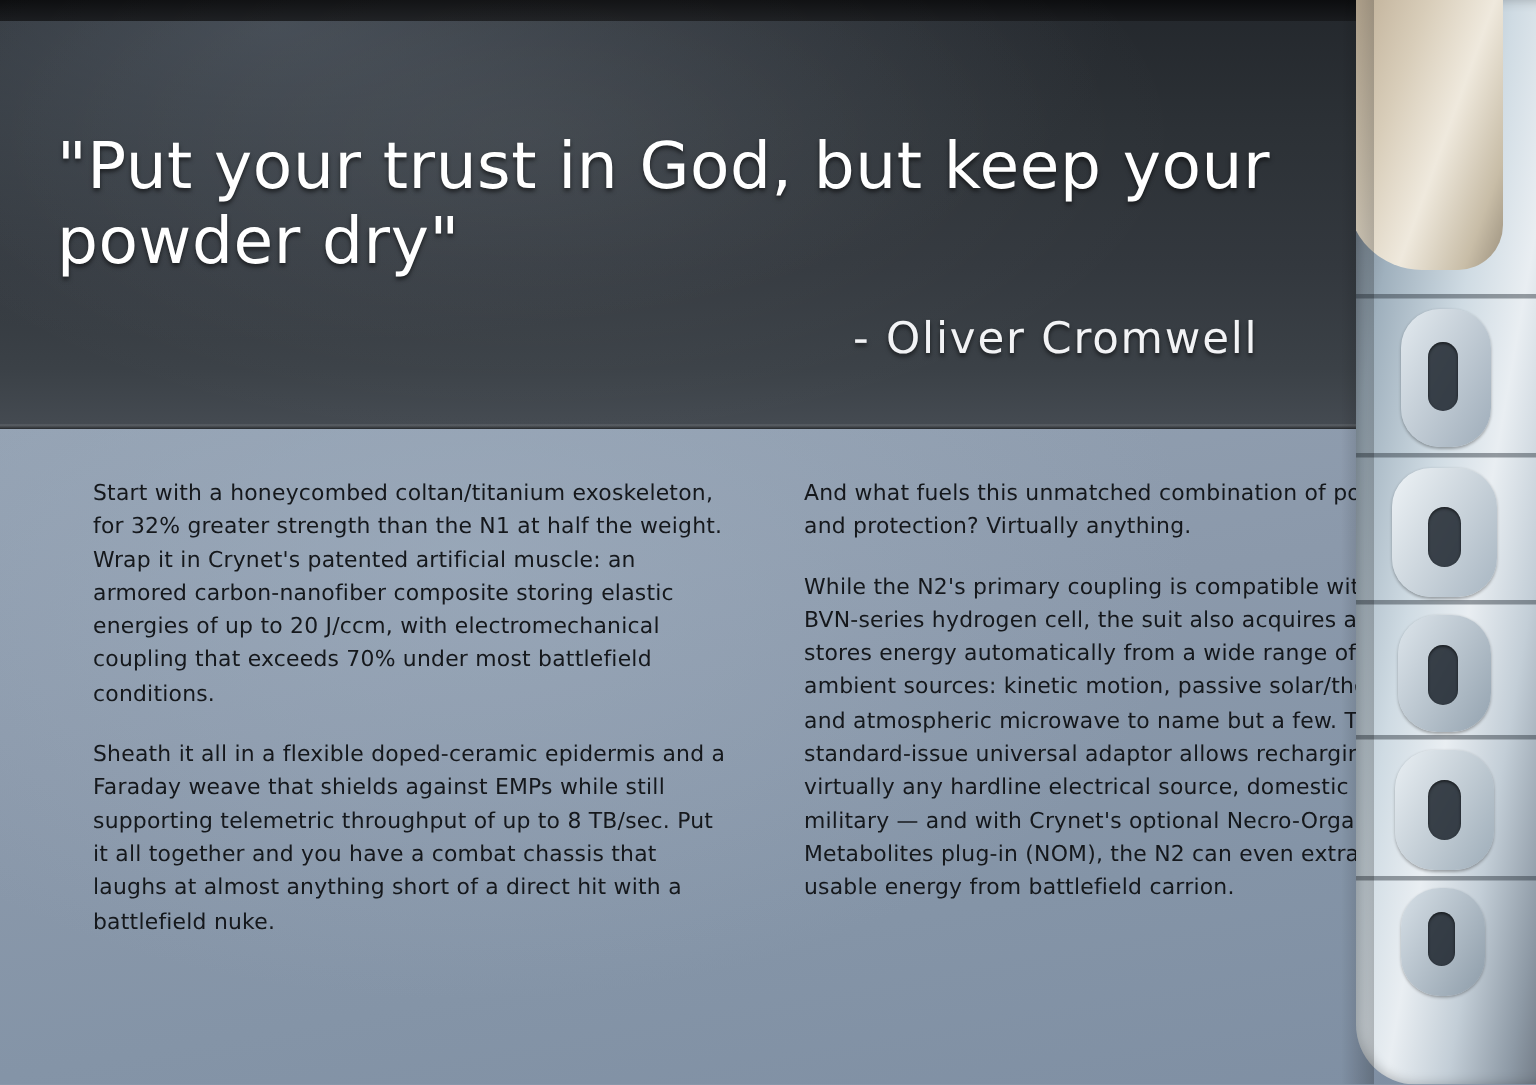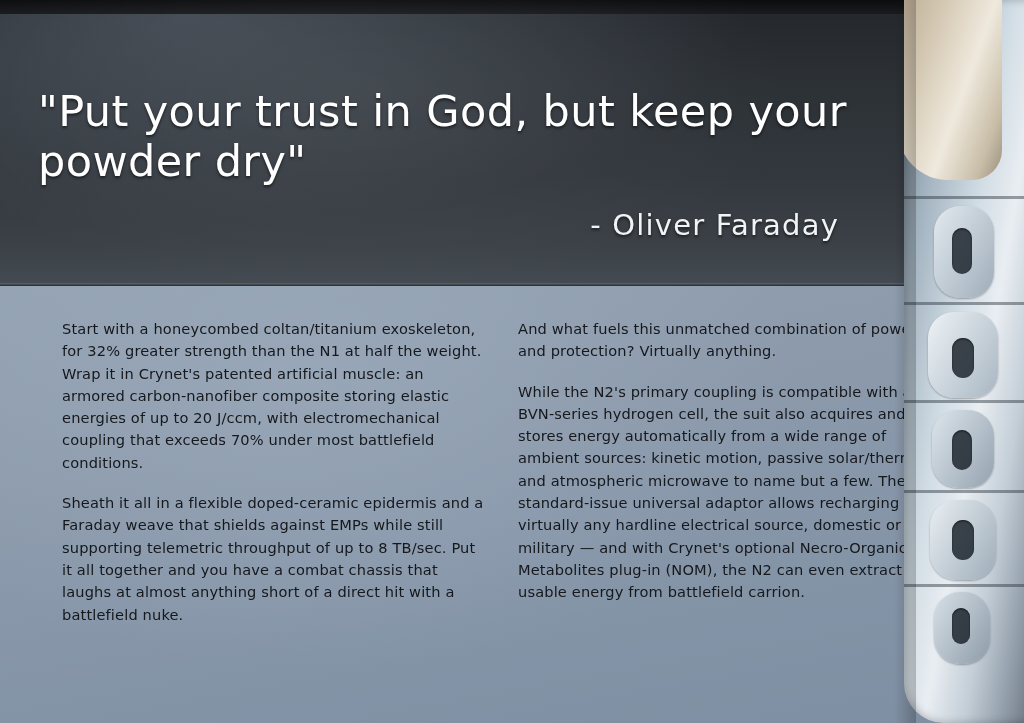--- a/index.html
+++ b/index.html
@@ -170,20 +170,21 @@
   }
   .columns {
     position: absolute;
     left: 0;
     top: 32px;
     width: 1024px;
     display: flex;
     gap: 28px;
     padding: 0 60px 0 62px;
     box-sizing: border-box;
+    justify-content: space-between;
   }
   .col {
     width: 428px;
   }
   .col p {
     margin: 0 0 18px 0;
     color: #15181c;
     font-size: 14.6px;
     line-height: 22.3px;
     letter-spacing: 0.15px;
@@ -193,21 +194,21 @@
 </style>
 </head>
 <body>
 
 <div class="page">
 
   <div class="banner">
     <div class="banner-topstrip"></div>
     <div class="banner-sheen"></div>
     <div class="quote-text">"Put your trust in God, but keep your powder dry"</div>
-    <div class="quote-attrib">- Oliver Faraday</div>
+    <div class="quote-attrib">- Oliver Cromwell</div>
     <div class="banner-bottomline"></div>
   </div>
 
   <div class="content">
     <div class="columns">
 
       <div class="col">
         <p>Start with a honeycombed coltan/titanium exoskeleton, for 32% greater strength than the N1 at half the weight. Wrap it in Crynet's patented artificial muscle: an armored carbon-nanofiber composite storing elastic energies of up to 20 J/ccm, with electromechanical coupling that exceeds 70% under most battlefield conditions.</p>
         <p>Sheath it all in a flexible doped-ceramic epidermis and a Faraday weave that shields against EMPs while still supporting telemetric throughput of up to 8 TB/sec. Put it all together and you have a combat chassis that laughs at almost anything short of a direct hit with a battlefield nuke.</p>
       </div>

